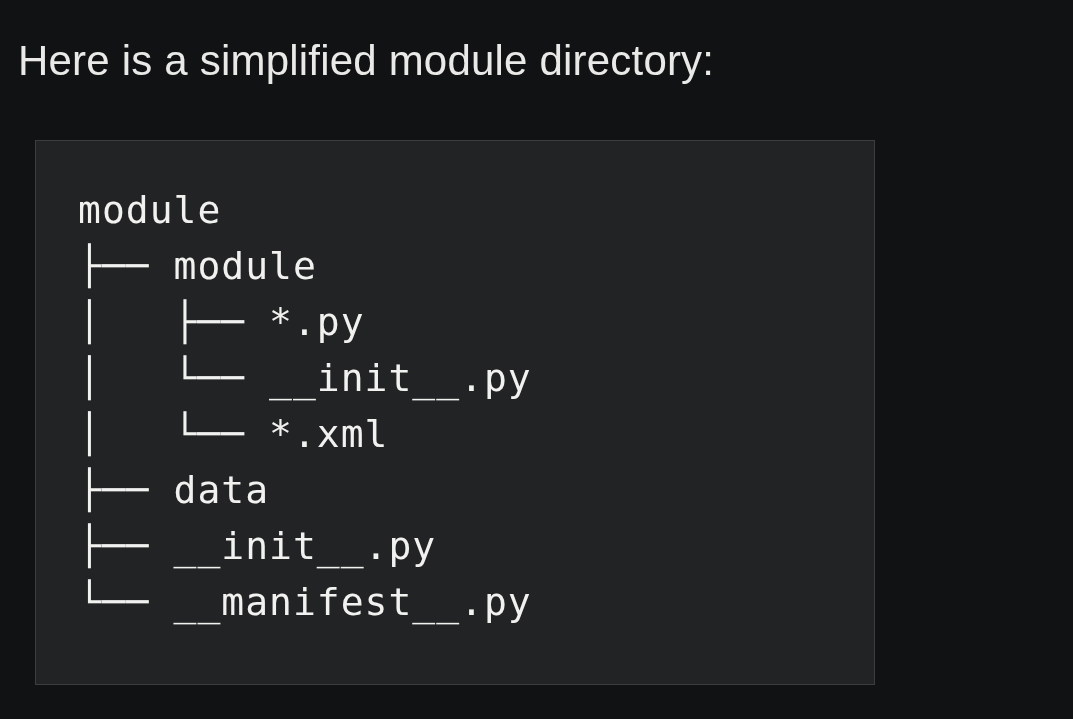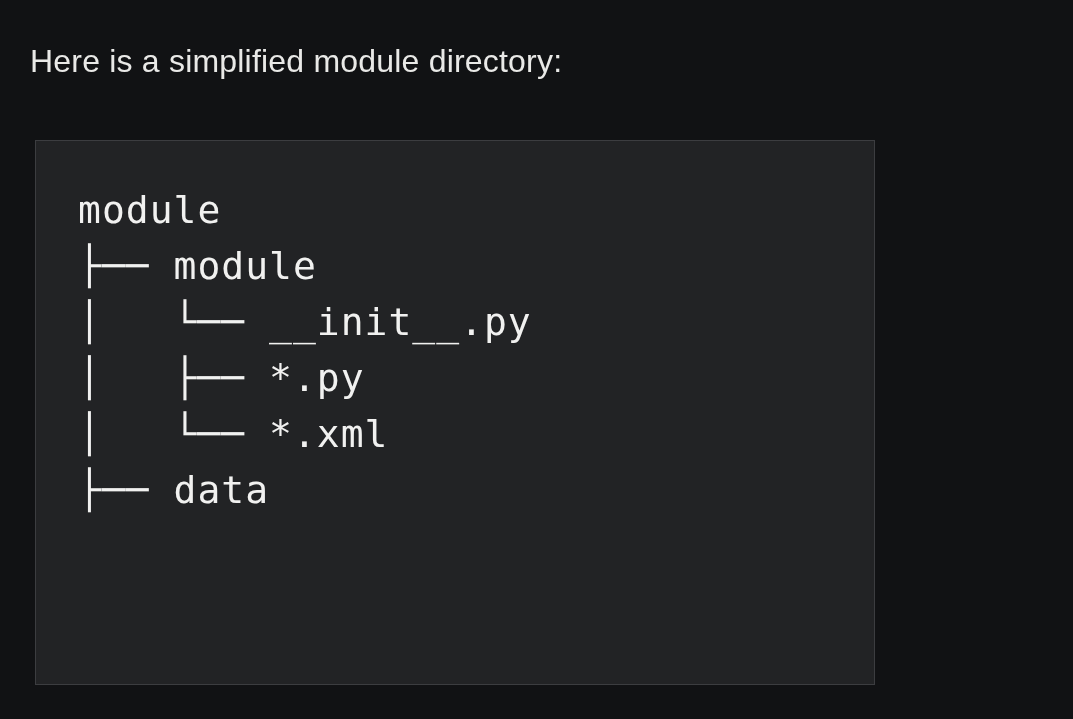--- a/index.html
+++ b/index.html
@@ -6,23 +6,23 @@
   html, body {
     width: 1073px;
     height: 719px;
     background: #111214;
     overflow: hidden;
     position: relative;
     font-family: "Liberation Sans", sans-serif;
   }
   .heading {
     position: absolute;
-    left: 30px;
+    left: 18px;
     top: 36px;
-    font-size: 32px;
+    font-size: 42px;
     line-height: 50px;
     font-weight: 400;
     color: #e9e9e7;
     letter-spacing: 0.2px;
     white-space: nowrap;
   }
   .card {
     position: absolute;
     left: 35px;
     top: 140px;
@@ -48,18 +48,20 @@
 </style>
 </head>
 <body>
 
 <div class="heading">Here is a simplified module directory:</div>
 
 <div class="card">
   <div class="tree">
     <div class="tree-line">module</div>
     <div class="tree-line">├── module</div>
+    <div class="tree-line">│   ├── *.py</div>
     <div class="tree-line">│   └── __init__.py</div>
-    <div class="tree-line">│   ├── *.py</div>
     <div class="tree-line">│   └── *.xml</div>
     <div class="tree-line">├── data</div>
+    <div class="tree-line">├── __init__.py</div>
+    <div class="tree-line">└── __manifest__.py</div>
   </div>
 </div>
 
 </body></html>

